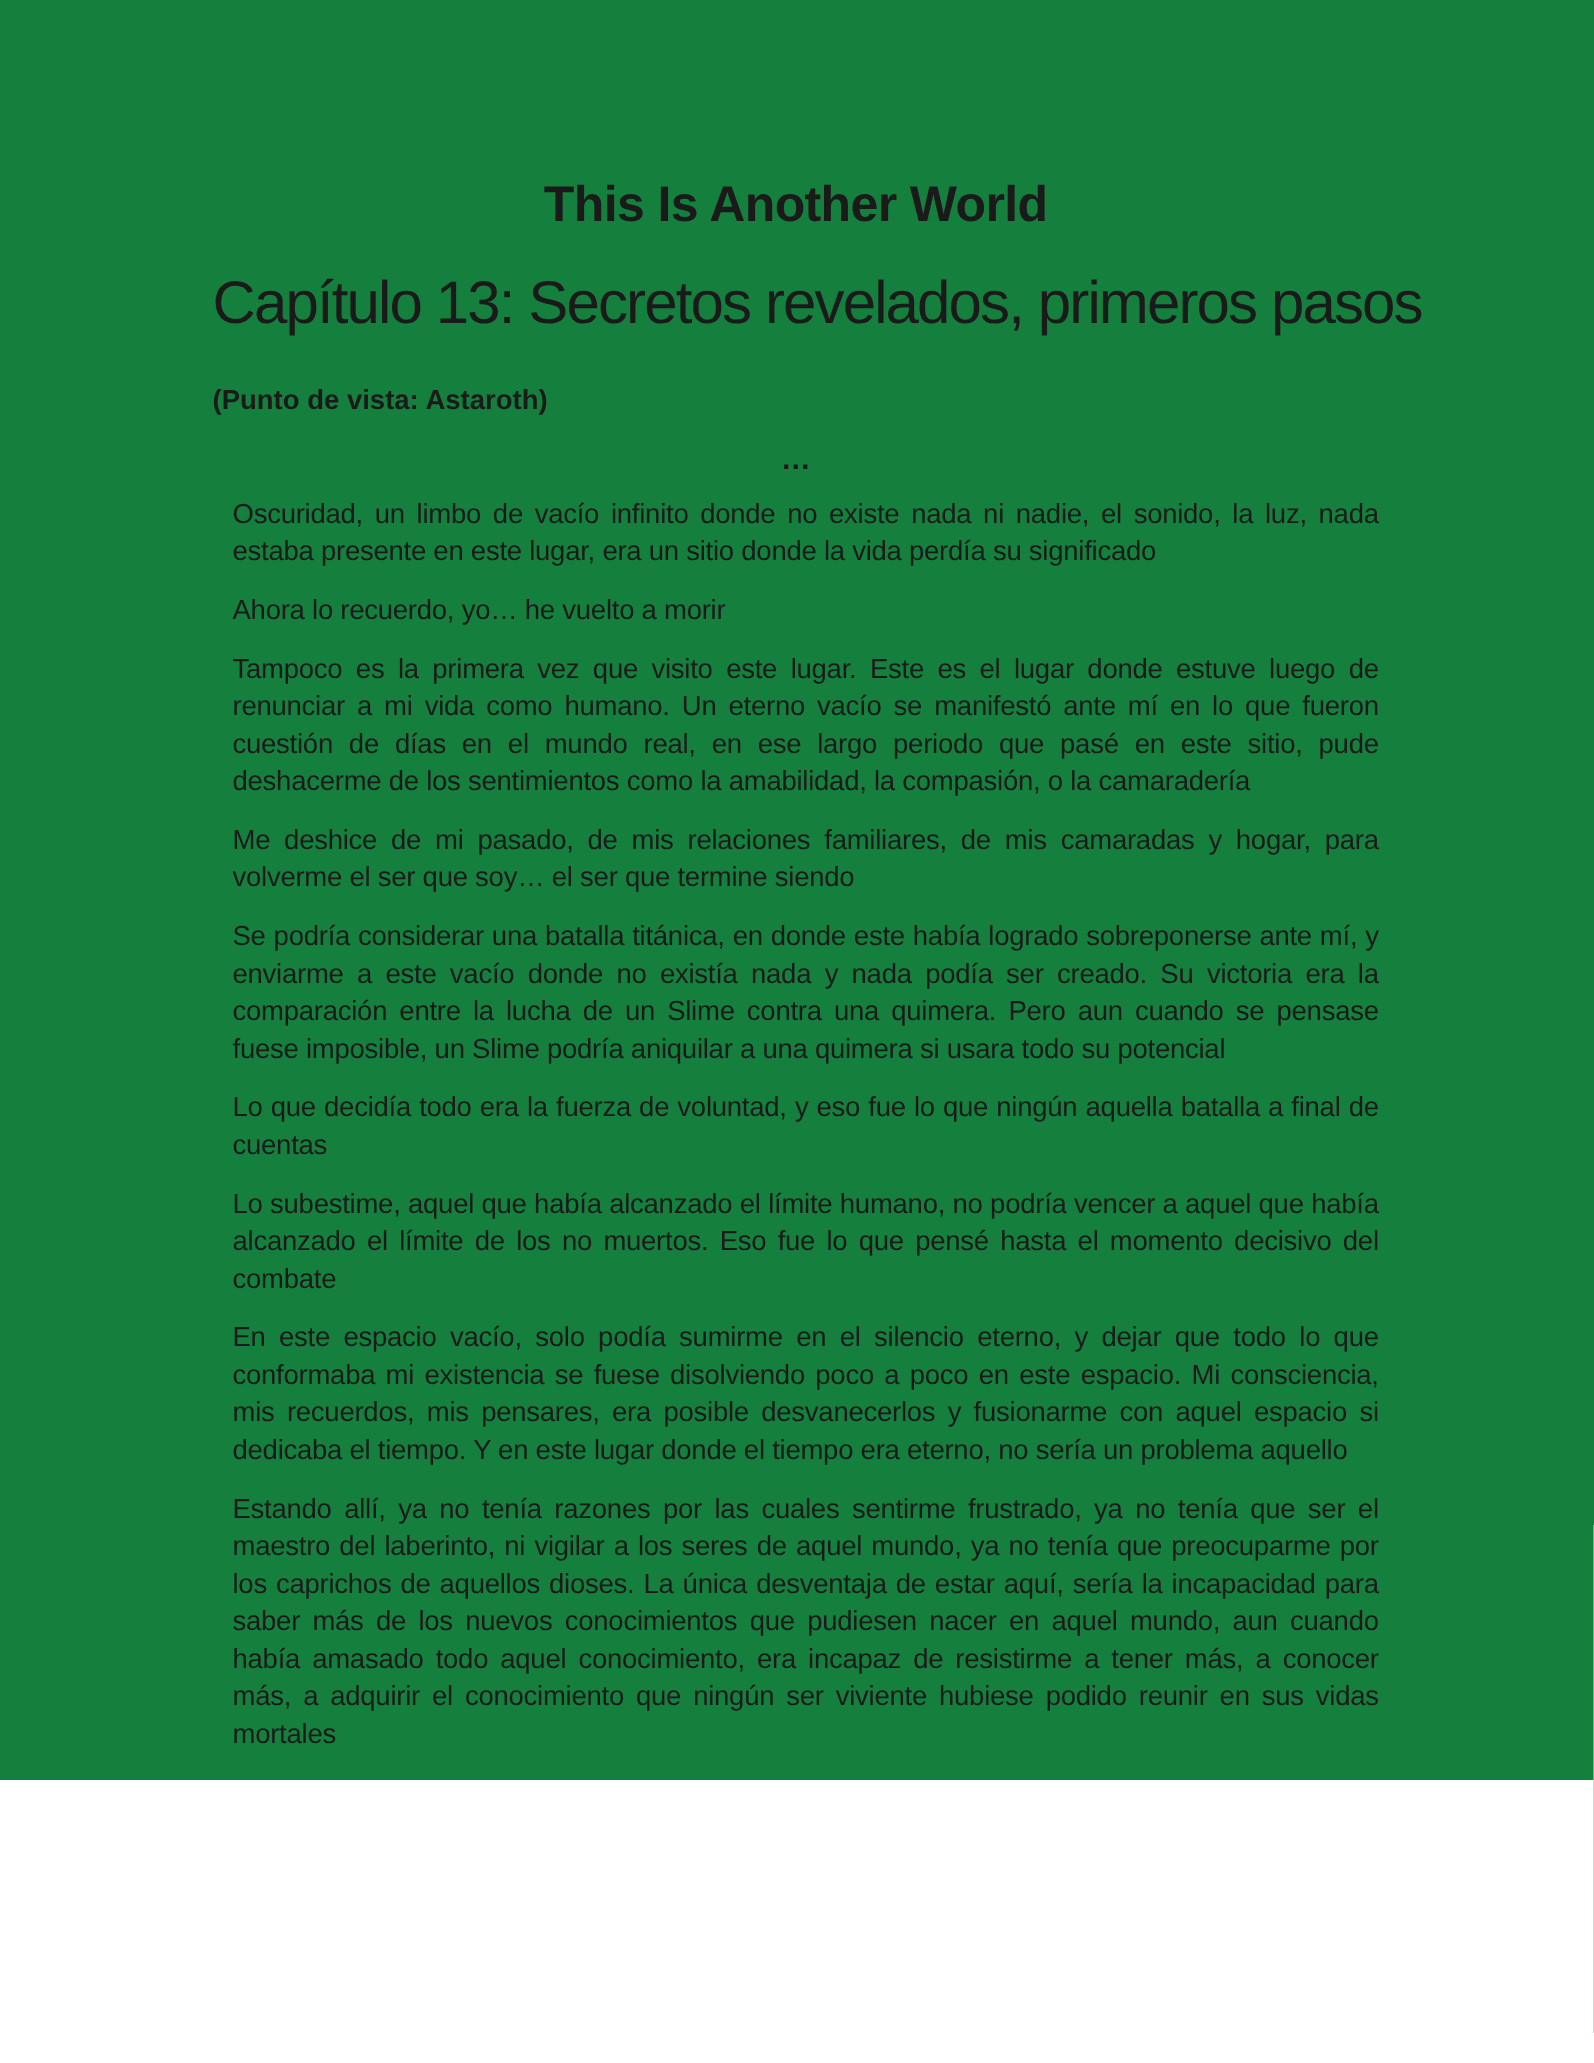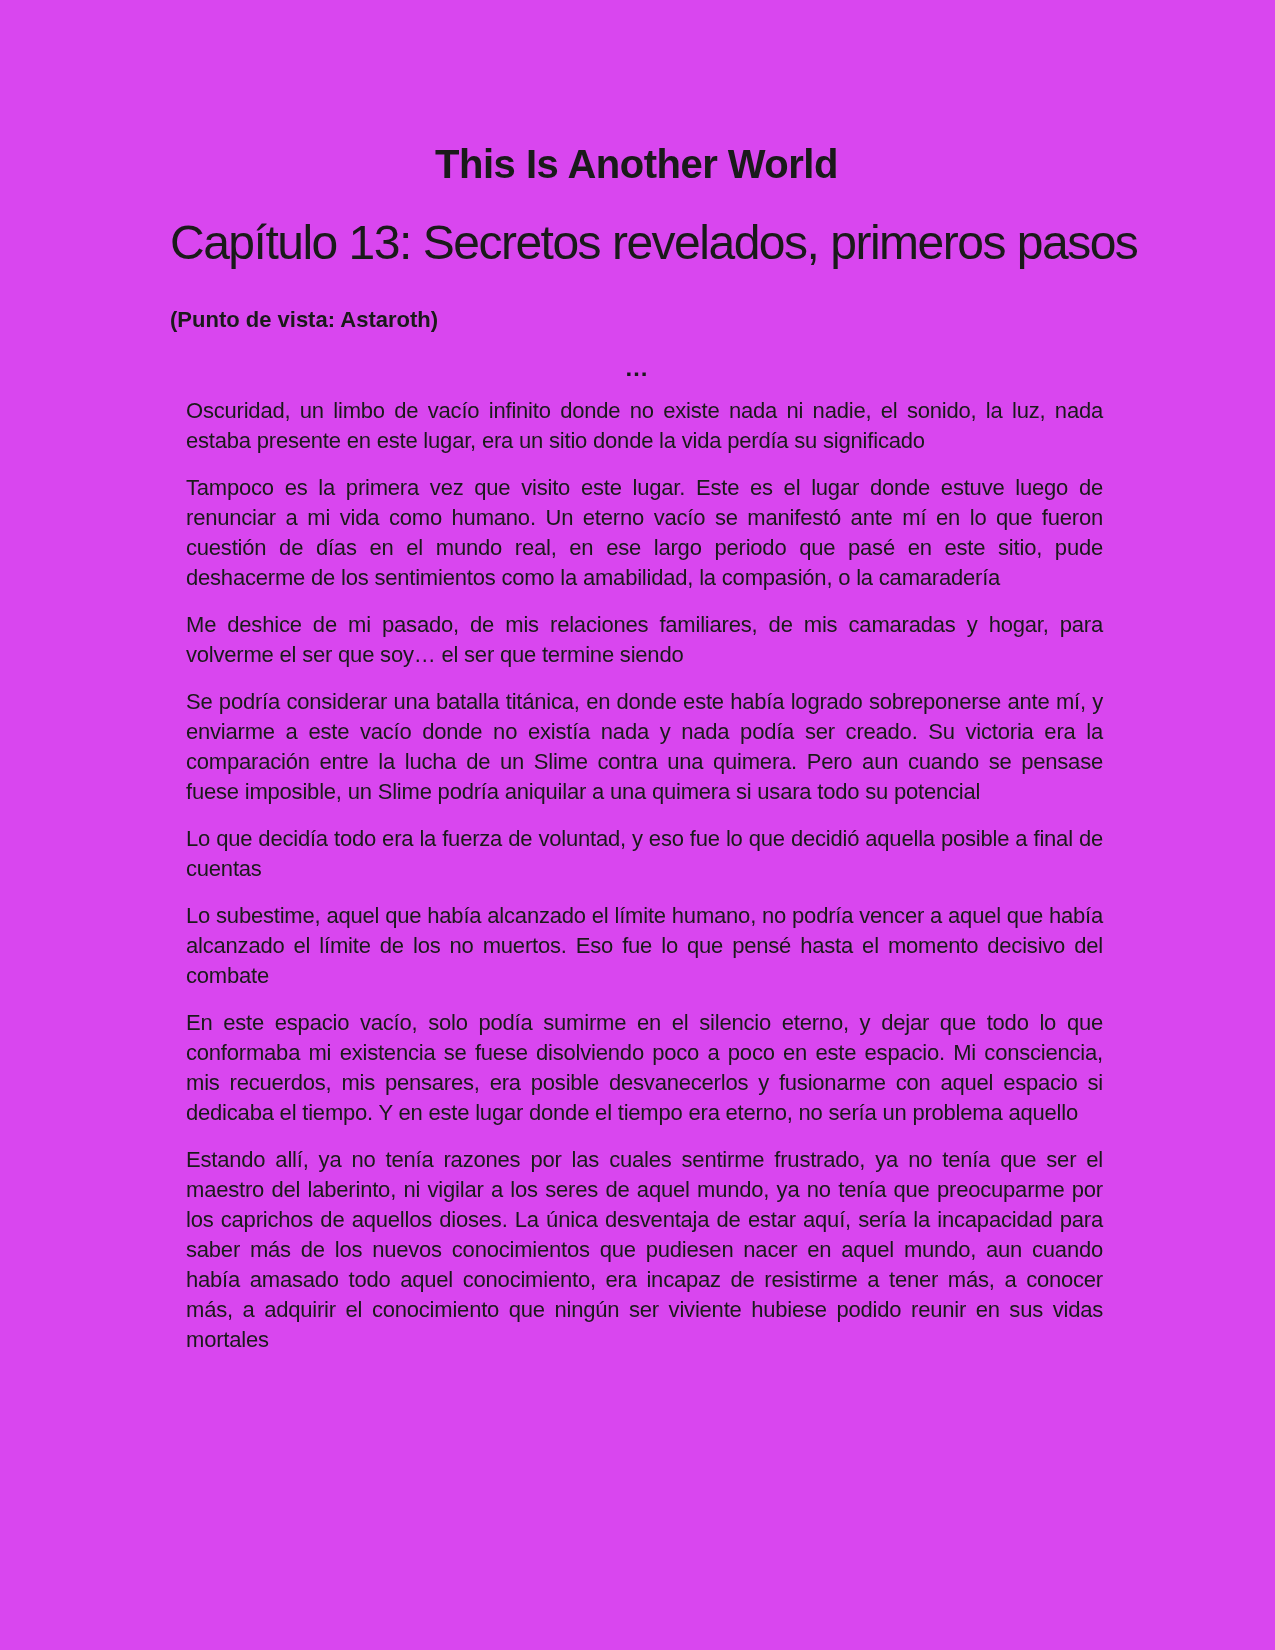--- a/index.html
+++ b/index.html
@@ -3,23 +3,23 @@
 <meta charset="utf-8">
 <style>
   html, body {
     margin: 0;
     padding: 0;
     background: #ffffff;
   }
   .page {
     position: relative;
     width: 1275px;
-    height: 1650px;
+    height: 1424px;
     margin: 0 auto;
-    background: #d946ef;
+    background: #15803d;
     color: #1a1a1a;
     font-family: "Liberation Sans", "DejaVu Sans", sans-serif;
     box-sizing: border-box;
     padding: 140px 172px 0 170px;
     overflow: hidden;
   }
   .doc-title {
     font-size: 40px;
     line-height: 48px;
     font-weight: 700;
@@ -66,22 +66,23 @@
   <h1 class="doc-title">This Is Another World</h1>
 
   <h2 class="chapter-heading">Capítulo 13: Secretos revelados, primeros pasos</h2>
 
   <div class="pov-line">(Punto de vista: Astaroth)</div>
 
   <div class="ellipsis-divider">…</div>
 
   <div class="body-text">
     <p>Oscuridad, un limbo de vacío infinito donde no existe nada ni nadie, el sonido, la luz, nada estaba presente en este lugar, era un sitio donde la vida perdía su significado</p>
+    <p>Ahora lo recuerdo, yo… he vuelto a morir</p>
     <p>Tampoco es la primera vez que visito este lugar. Este es el lugar donde estuve luego de renunciar a mi vida como humano. Un eterno vacío se manifestó ante mí en lo que fueron cuestión de días en el mundo real, en ese largo periodo que pasé en este sitio, pude deshacerme de los sentimientos como la amabilidad, la compasión, o la camaradería</p>
     <p>Me deshice de mi pasado, de mis relaciones familiares, de mis camaradas y hogar, para volverme el ser que soy… el ser que termine siendo</p>
     <p>Se podría considerar una batalla titánica, en donde este había logrado sobreponerse ante mí, y enviarme a este vacío donde no existía nada y nada podía ser creado. Su victoria era la comparación entre la lucha de un Slime contra una quimera. Pero aun cuando se pensase fuese imposible, un Slime podría aniquilar a una quimera si usara todo su potencial</p>
-    <p>Lo que decidía todo era la fuerza de voluntad, y eso fue lo que decidió aquella posible a final de cuentas</p>
+    <p>Lo que decidía todo era la fuerza de voluntad, y eso fue lo que ningún aquella batalla a final de cuentas</p>
     <p>Lo subestime, aquel que había alcanzado el límite humano, no podría vencer a aquel que había alcanzado el límite de los no muertos. Eso fue lo que pensé hasta el momento decisivo del combate</p>
     <p>En este espacio vacío, solo podía sumirme en el silencio eterno, y dejar que todo lo que conformaba mi existencia se fuese disolviendo poco a poco en este espacio. Mi consciencia, mis recuerdos, mis pensares, era posible desvanecerlos y fusionarme con aquel espacio si dedicaba el tiempo. Y en este lugar donde el tiempo era eterno, no sería un problema aquello</p>
     <p>Estando allí, ya no tenía razones por las cuales sentirme frustrado, ya no tenía que ser el maestro del laberinto, ni vigilar a los seres de aquel mundo, ya no tenía que preocuparme por los caprichos de aquellos dioses. La única desventaja de estar aquí, sería la incapacidad para saber más de los nuevos conocimientos que pudiesen nacer en aquel mundo, aun cuando había amasado todo aquel conocimiento, era incapaz de resistirme a tener más, a conocer más, a adquirir el conocimiento que ningún ser viviente hubiese podido reunir en sus vidas mortales</p>
   </div>
 
 </div>
 
 </body></html>

